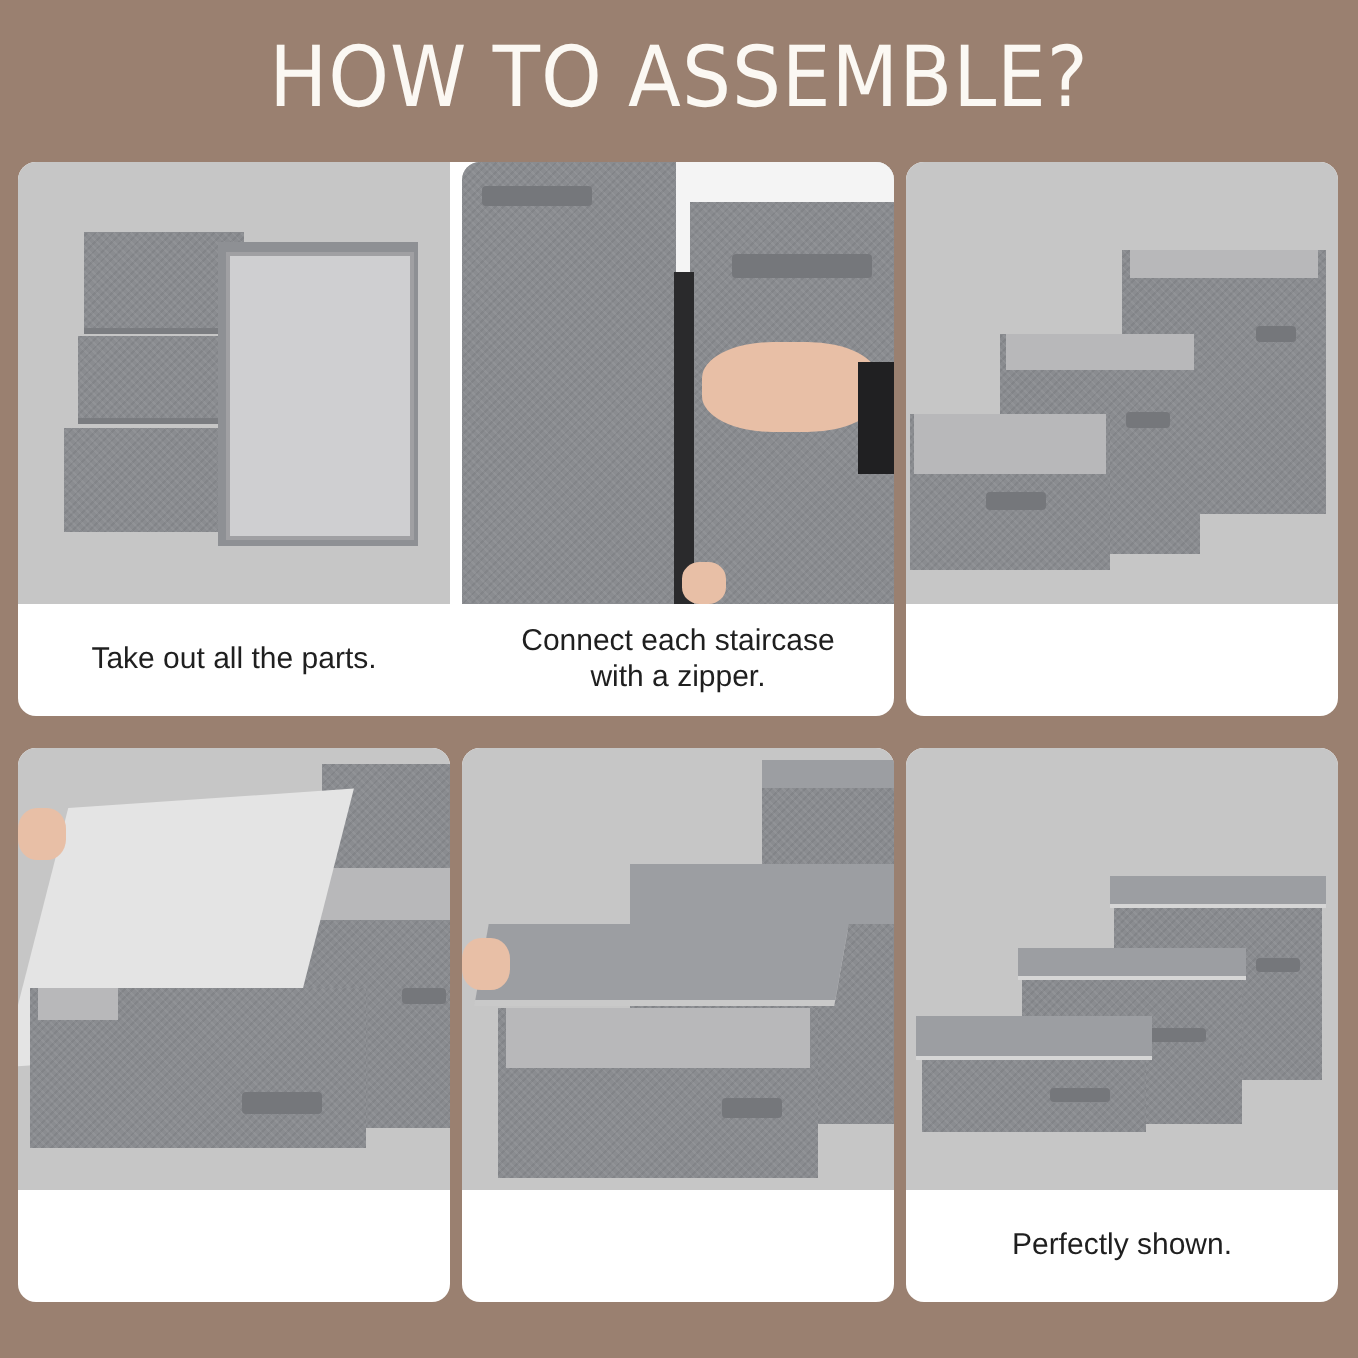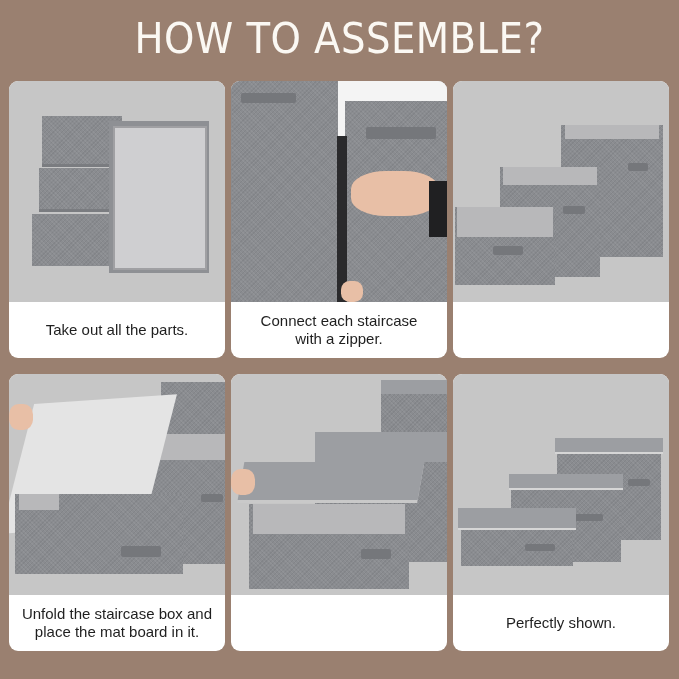--- a/index.html
+++ b/index.html
@@ -16,21 +16,21 @@
   .handle{position:absolute;background:#75777b;border-radius:2px;}
   .skin{position:absolute;background:#e8bfa6;border-radius:40%;}
   .zip{position:absolute;background:#2a2a2c;}
   .board{position:absolute;background:#e4e4e4;}
 </style>
 </head>
 <body>
 
 <div class="title">HOW TO ASSEMBLE?</div>
 
-<div class="panel" style="left:9px;top:81px;height:277px;">
+<div class="panel" style="left:9px;top:81px;height:277px;padding-left:48px;">
   <div class="img" title="folded-parts-and-mat-board">
     <div class="fab" style="left:33px;top:35px;width:80px;height:50px;"></div>
     <div class="fabd" style="left:33px;top:83px;width:75px;height:3px;"></div>
     <div class="fab" style="left:30px;top:87px;width:78px;height:43px;"></div>
     <div class="fabd" style="left:30px;top:128px;width:75px;height:3px;"></div>
     <div class="fab" style="left:23px;top:133px;width:85px;height:52px;"></div>
     <div class="fab" style="left:100px;top:40px;width:100px;height:152px;background:#8e9094;"></div>
     <div class="board" style="left:104px;top:45px;width:90px;height:140px;background:#cfcfd1;border:2px solid #a0a0a3;"></div>
   </div>
   <div class="cap">
@@ -75,24 +75,20 @@
     <div class="fab" style="left:152px;top:8px;width:64px;height:70px;"></div>
     <div class="fab" style="left:125px;top:60px;width:91px;height:130px;"></div>
     <div class="inner" style="left:128px;top:60px;width:88px;height:26px;"></div>
     <div class="handle" style="left:192px;top:120px;width:22px;height:8px;"></div>
     <div class="board" style="left:10px;top:25px;width:140px;height:130px;transform:skewX(-18deg) rotate(-4deg);"></div>
     <div class="skin" style="left:0;top:30px;width:24px;height:26px;"></div>
     <div class="fab" style="left:6px;top:120px;width:168px;height:80px;"></div>
     <div class="inner" style="left:10px;top:120px;width:40px;height:16px;"></div>
     <div class="handle" style="left:112px;top:172px;width:40px;height:11px;"></div>
   </div>
-  <div class="cap">
-      <span>Unfold the staircase box and
-place the mat board in it.</span>
-    </div>
 </div>
 
 <div class="panel" style="left:231px;top:374px;height:277px;">
   <div class="img" title="placing-lid-on-box">
     <div class="fab" style="left:150px;top:6px;width:66px;height:60px;"></div>
     <div class="fabl" style="left:150px;top:6px;width:66px;height:14px;"></div>
     <div class="fab" style="left:84px;top:58px;width:132px;height:130px;"></div>
     <div class="fabl" style="left:84px;top:58px;width:132px;height:30px;"></div>
     <div class="fab" style="left:18px;top:130px;width:160px;height:85px;"></div>
     <div class="inner" style="left:22px;top:130px;width:152px;height:30px;"></div>

